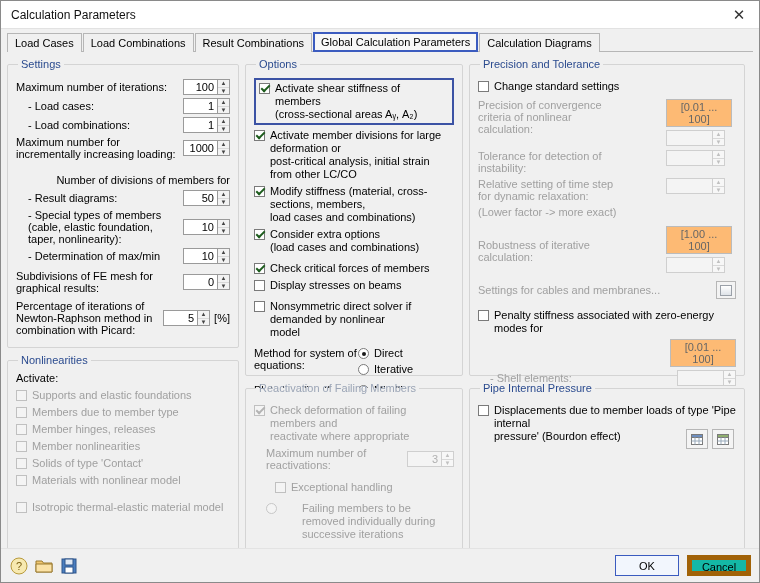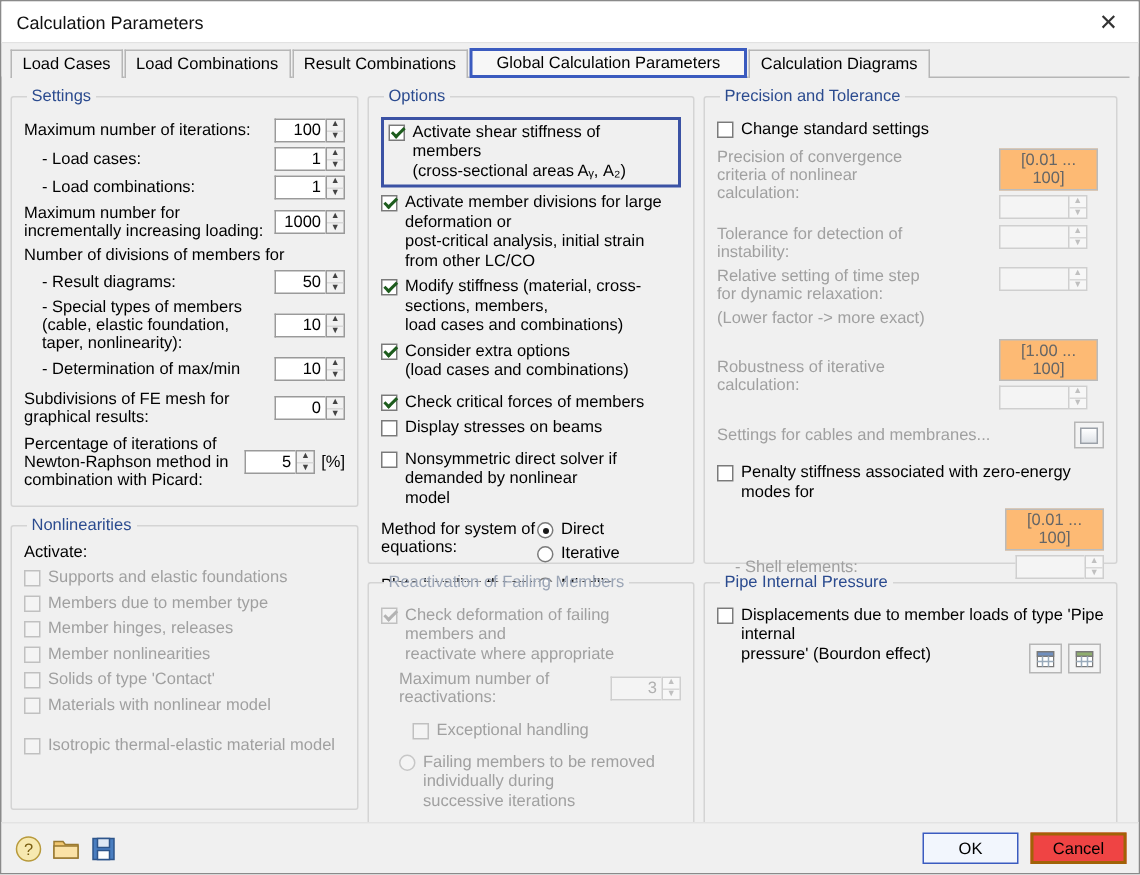--- a/index.html
+++ b/index.html
@@ -52,21 +52,21 @@
     margin-right: 1px;
     position: relative;
     top: 1px;
     cursor: default;
     white-space: nowrap;
   }
   .tab.active {
     border: 2px solid #3b5bbf;
     background: #f7f7f7;
     font-weight: normal;
-    padding: 2px 16px;
+    padding: 2px 6px;
   }
   .tabline {
     height: 1px; background: #b6b6b6;
     margin: 0 6px;
   }
   
   .content {
     position: relative;
     padding: 6px;
     box-sizing: border-box;
@@ -230,40 +230,40 @@
   }
   .footer .left-icons { display: flex; gap: 6px; flex: 1; align-items: center; }
   .ficon {
     width: 19px; height: 19px;
     border-radius: 3px;
     display: inline-flex; align-items: center; justify-content: center;
     font-size: 11px;
   }
   .btn {
     min-width: 64px; height: 21px;
-    border: 2px solid #a16207;
-    background: #ef4444;
+    border: 5px solid #a16207;
+    background: #14b8a6;
     font-size: 11px;
     font-family: "Liberation Sans", sans-serif;
     margin-left: 8px;
     cursor: default;
   }
   .btn.primary { border: 1px solid #3b5bbf; background: #f2f6fd; }
 
   .bottom-right-btns {
     position: absolute; right: 10px; bottom: 6px;
     display: flex; gap: 4px;
   }
   .icon-btn {
     width: 20px; height: 18px;
     border: 1px solid #b6b6b6;
     background: #f4f4f4;
     display: flex; align-items: center; justify-content: center;
   }
-  .sub { padding-left: 12px; }
+  .sub { padding-left: 12px; gap: 20px; }
 </style>
 </head>
 <body>
 
 <div class="window">
 
   <div class="titlebar">
     <div class="title-text">Calculation Parameters</div>
     <div class="close-btn">✕</div>
   </div>
@@ -323,21 +323,21 @@
             <span class="lbl">Maximum number for incrementally increasing loading:</span>
             <span class="spin">
               <input type="text" value="1000" style="">
               <span class="arrows">
                   <span>▲</span>
                   <span>▼</span>
                 </span>
             </span>
           </div>
 
-          <div class="txt" style="margin-top:4px;">Number of divisions of members for</div>
+          <div class="txt" style="margin-top:14px;text-align:right;">Number of divisions of members for</div>
 
           <div class="row sub">
             <span class="lbl">- Result diagrams:</span>
             <span class="spin">
               <input type="text" value="50" style="">
               <span class="arrows">
                   <span>▲</span>
                   <span>▼</span>
                 </span>
             </span>

